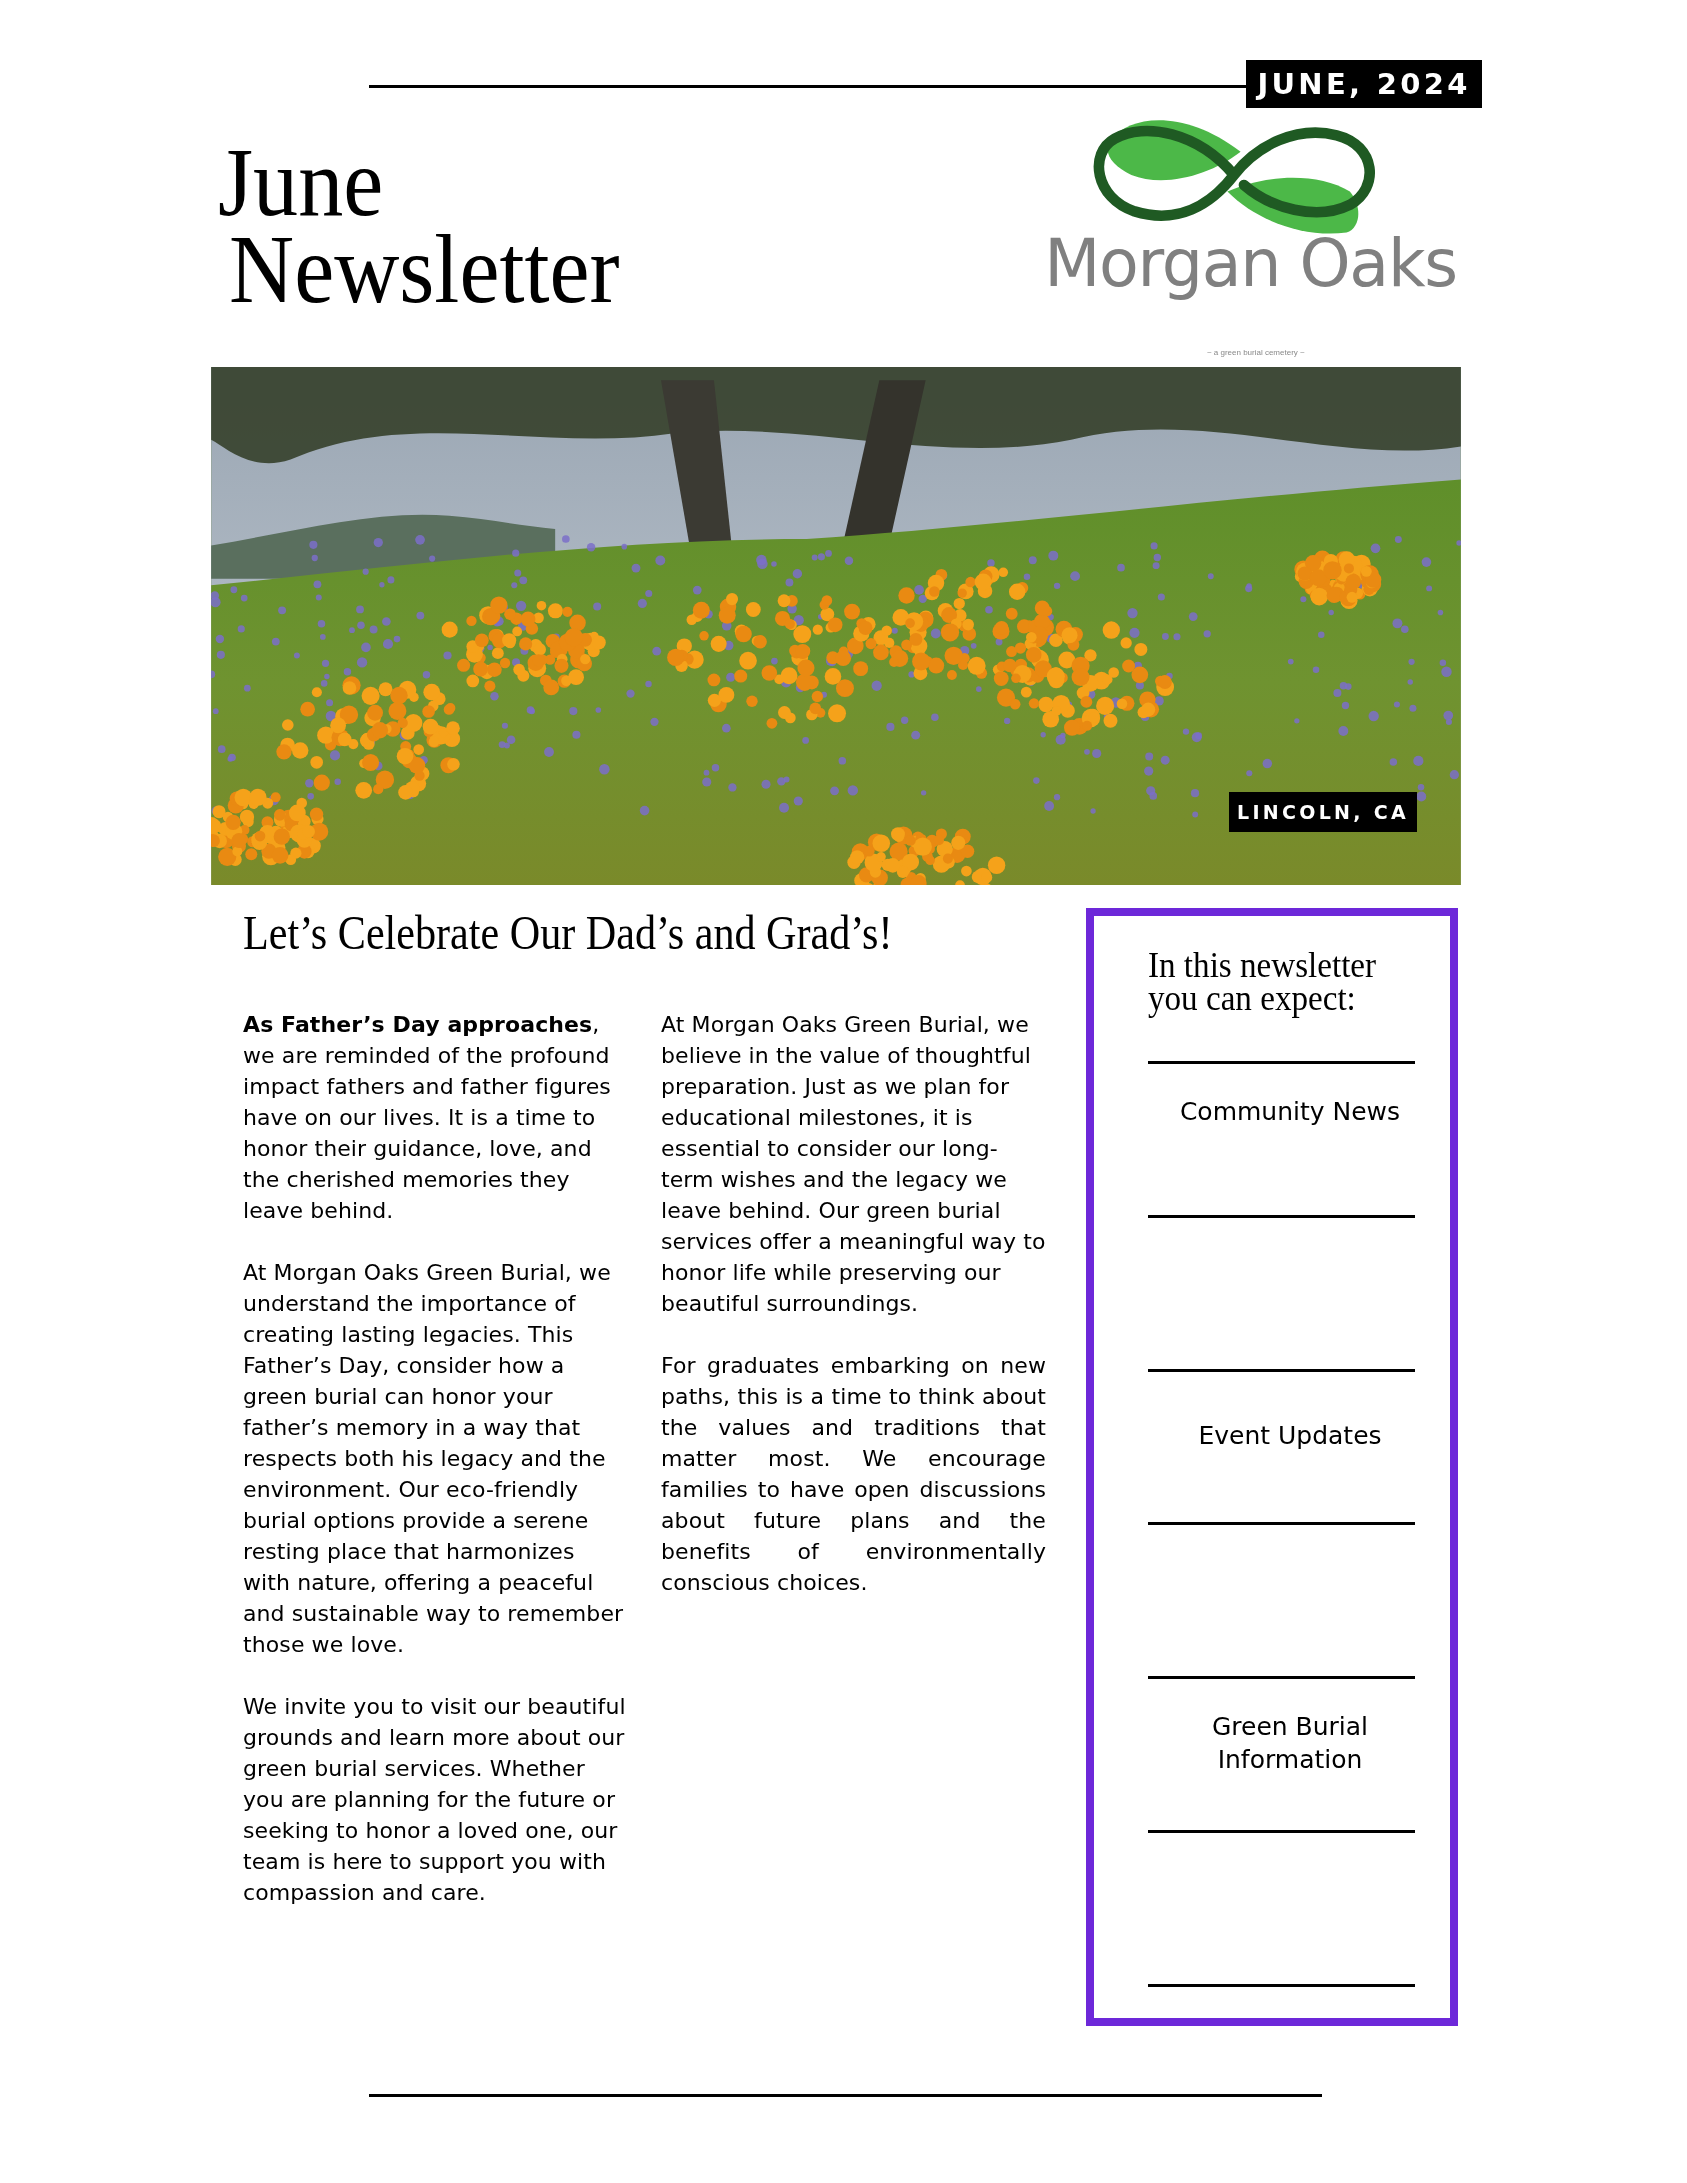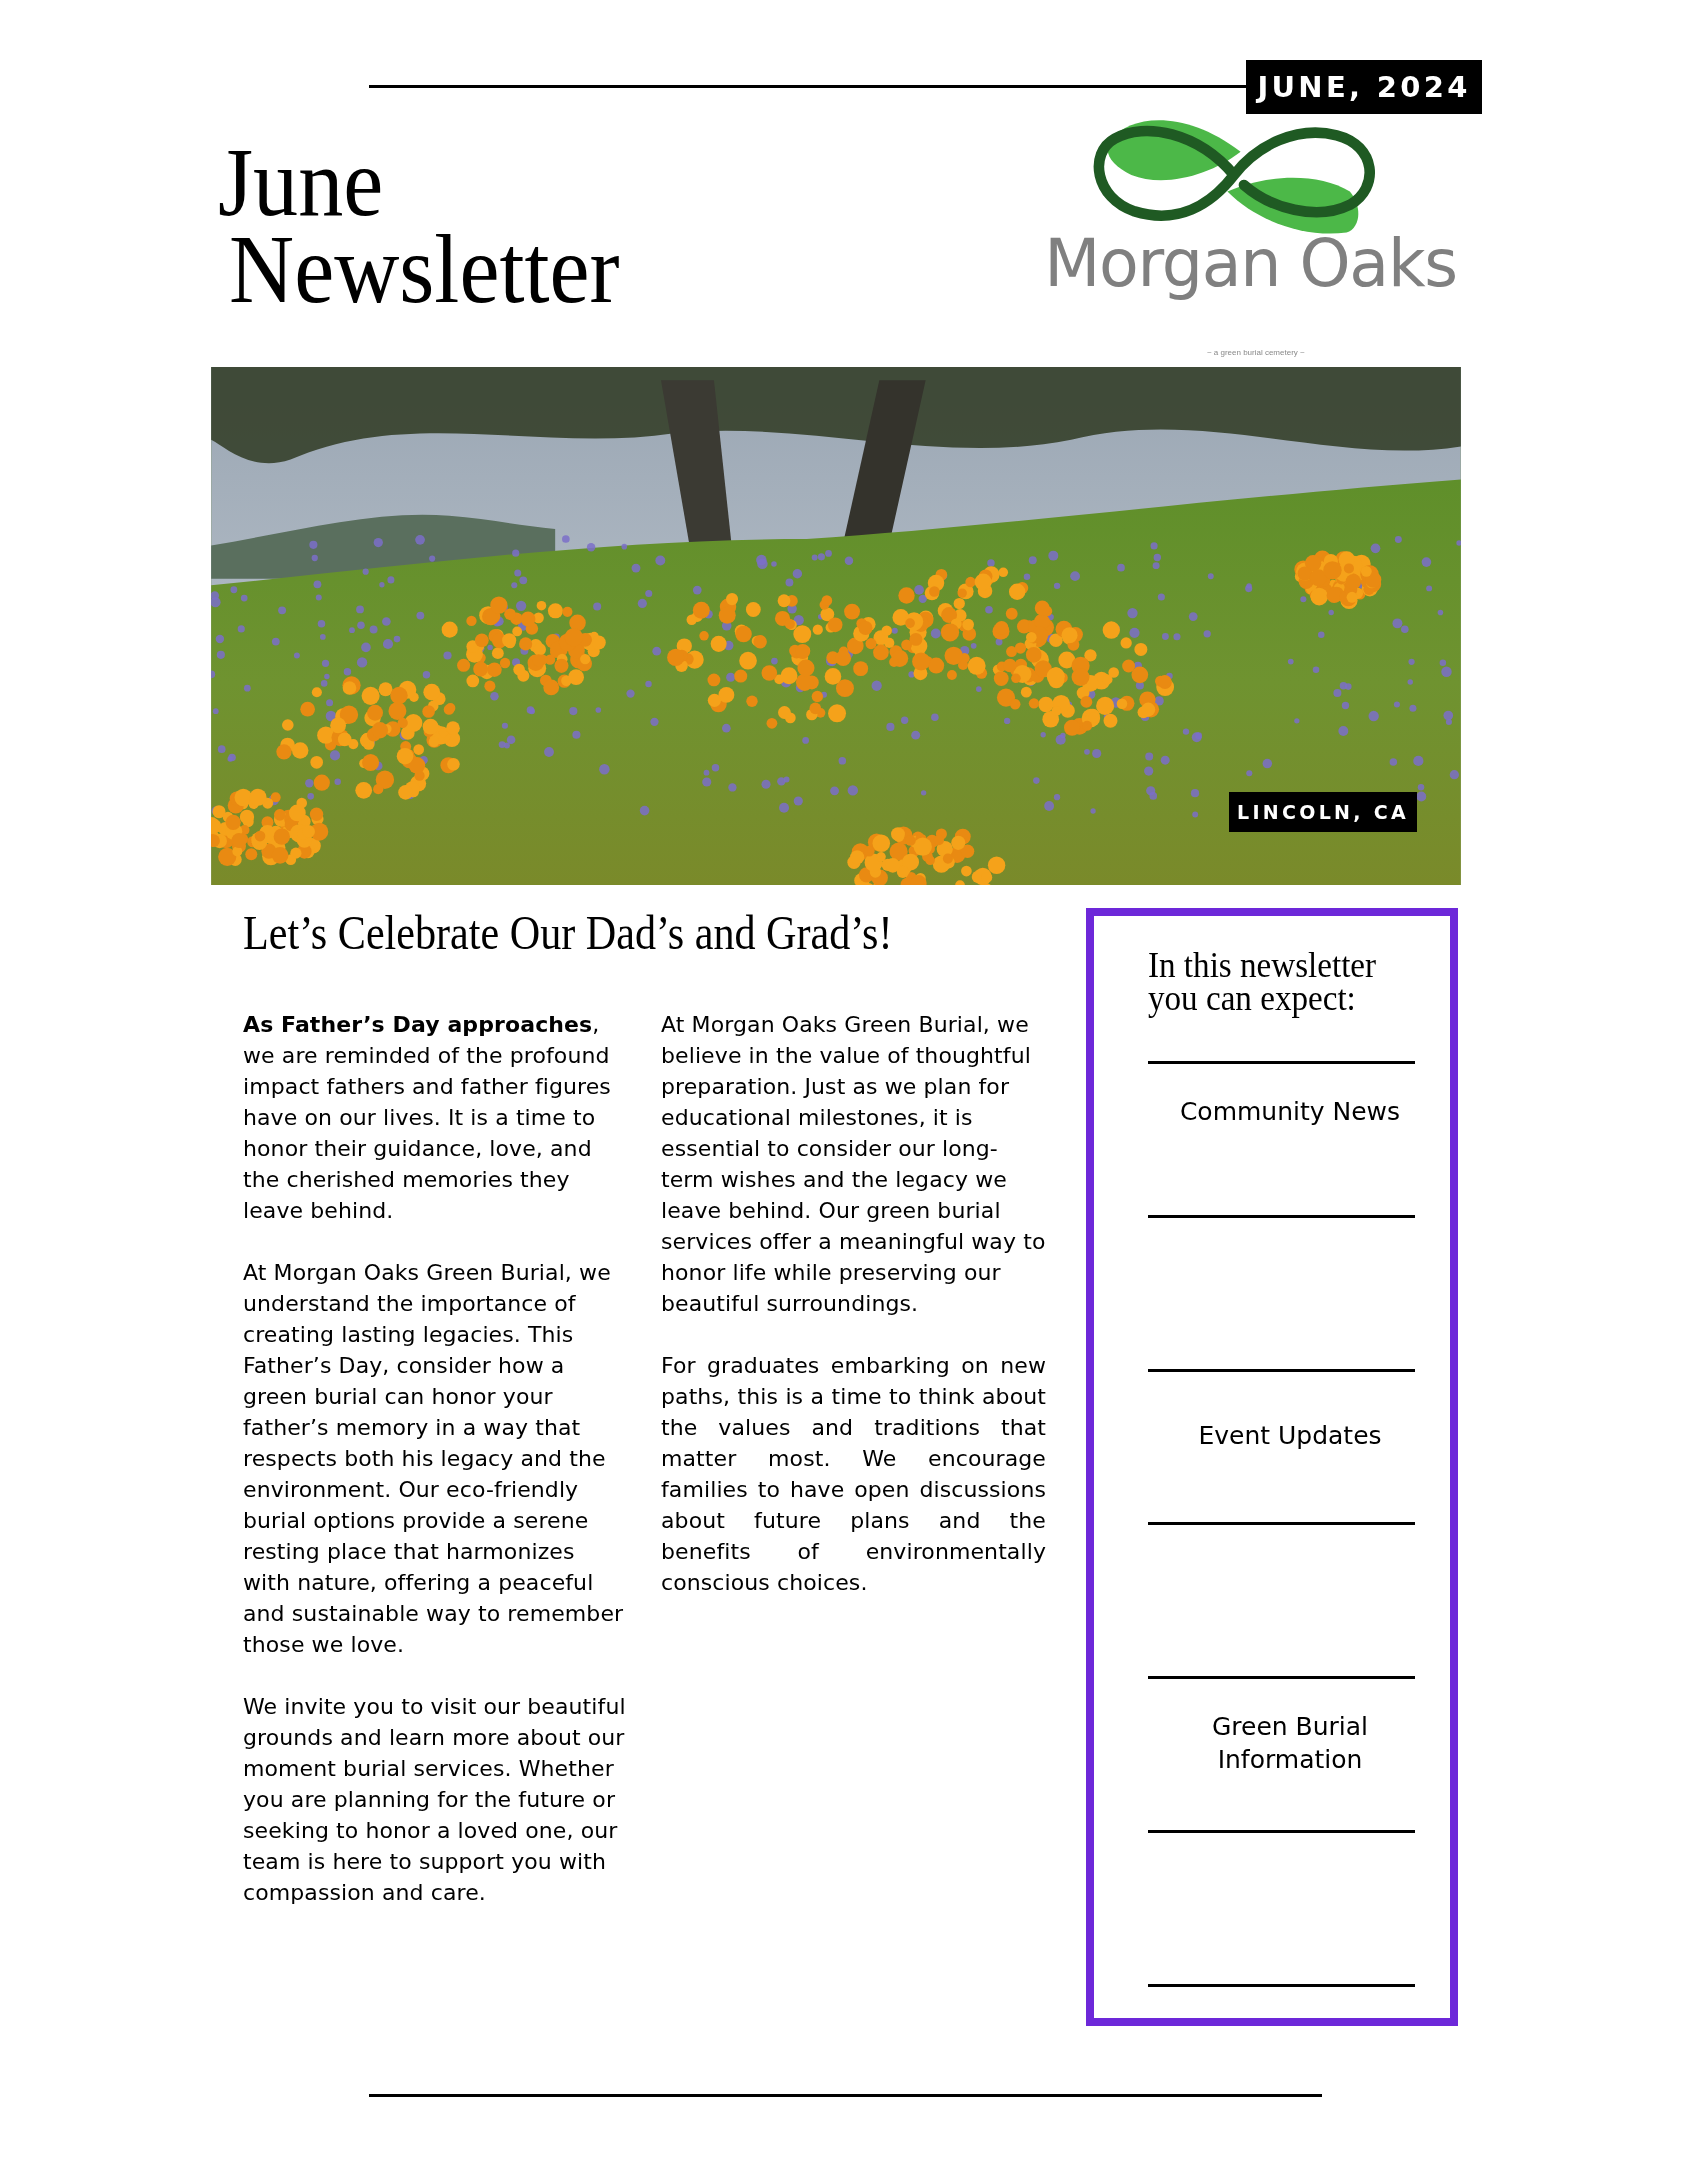--- a/index.html
+++ b/index.html
@@ -2,21 +2,21 @@
 <html style="font-size:10.6px"><head>
 <meta charset="utf-8">
 <style>
   html, body { margin: 0; padding: 0; }
   body { width: 1687px; height: 2183px; background: #ffffff; position: relative; overflow: hidden; font-family: "DejaVu Sans", sans-serif; color: #000; }
   .abs { position: absolute; }
   .rule { position: absolute; background: #000; }
 
   
   #top-rule { left: 369px; top: 85px; width: 880px; height: 2.6px; }
-  #date-badge { left: 1246px; top: 60px; width: 236px; height: 54px; background: #000; color: #fff; display: flex; align-items: center; justify-content: center; font-family: "DejaVu Sans", sans-serif; font-weight: bold; font-size: 29px; letter-spacing: 3.3px; }
+  #date-badge { left: 1246px; top: 60px; width: 236px; height: 48px; background: #000; color: #fff; display: flex; align-items: center; justify-content: center; font-family: "DejaVu Sans", sans-serif; font-weight: bold; font-size: 29px; letter-spacing: 3.3px; }
   #title { left: 218px; top: 139px; font-family: "Liberation Serif", serif; font-size: 98px; line-height: 87px; transform: scaleX(0.92); transform-origin: left top; }
   #title span { display: block; }
   #title .l2 { margin-left: 12px; }
 
   
   #logo { left: 1039px; top: 112px; width: 423px; height: 251px; }
   #logo-mark { position: absolute; left: 46px; top: 0; width: 298px; height: 126px; }
   #logo-name { position: absolute; left: 0; top: 112px; width: 423px; text-align: center; color: #808080; font-family: "DejaVu Sans", sans-serif; font-size: 65px; line-height: 79px; letter-spacing: -1.3px; }
   #logo-sub { position: absolute; left: 0; top: 191px; width: 423px; text-align: center; color: #7a7a7a; font-family: "DejaVu Sans", sans-serif; font-size: 36px; line-height: 42px; transform: translateX(5.3px); }
   #logo-tag { position: absolute; left: 0; top: 236px; width: 423px; text-align: center; color: #888; font-family: "Liberation Sans", sans-serif; font-size: 8px; transform: translateX(5.3px); }
@@ -913,21 +913,21 @@
       </g>
   </svg>
   <div id="location-badge">LINCOLN, CA</div>
 </div>
 
 <div class="abs" id="article-heading">Let’s Celebrate Our Dad’s and Grad’s!</div>
 
 <div class="col" id="col-left">
   <p><b>As Father’s Day approaches</b><span>, we are reminded of the profound impact fathers and father figures have on our lives. It is a time to honor their guidance, love, and the cherished memories they leave behind.</span></p>
   <p>At Morgan Oaks Green Burial, we understand the importance of creating lasting legacies. This Father’s Day, consider how a green burial can honor your father’s memory in a way that respects both his legacy and the environment. Our eco-friendly burial options provide a serene resting place that harmonizes with nature, offering a peaceful and sustainable way to remember those we love.</p>
-  <p>We invite you to visit our beautiful grounds and learn more about our moment burial services. Whether you are planning for the future or seeking to honor a loved one, our team is here to support you with compassion and care.</p>
+  <p>We invite you to visit our beautiful grounds and learn more about our green burial services. Whether you are planning for the future or seeking to honor a loved one, our team is here to support you with compassion and care.</p>
 </div>
 
 <div class="col" id="col-right">
   <p>At Morgan Oaks Green Burial, we believe in the value of thoughtful preparation. Just as we plan for educational milestones, it is essential to consider our long-term wishes and the legacy we leave behind. Our green burial services offer a meaningful way to honor life while preserving our beautiful surroundings.</p>
   <p class="justify">For graduates embarking on new paths, this is a time to think about the values and traditions that matter most. We encourage families to have open discussions about future plans and the benefits of environmentally conscious choices.</p>
 </div>
 
 <div class="abs" id="sidebar">
   <div class="abs" id="sidebar-title" style="width:278px; white-space:normal;">In this newsletter you can expect:</div>
   <div class="sb-rule" style="top:145px"></div>

